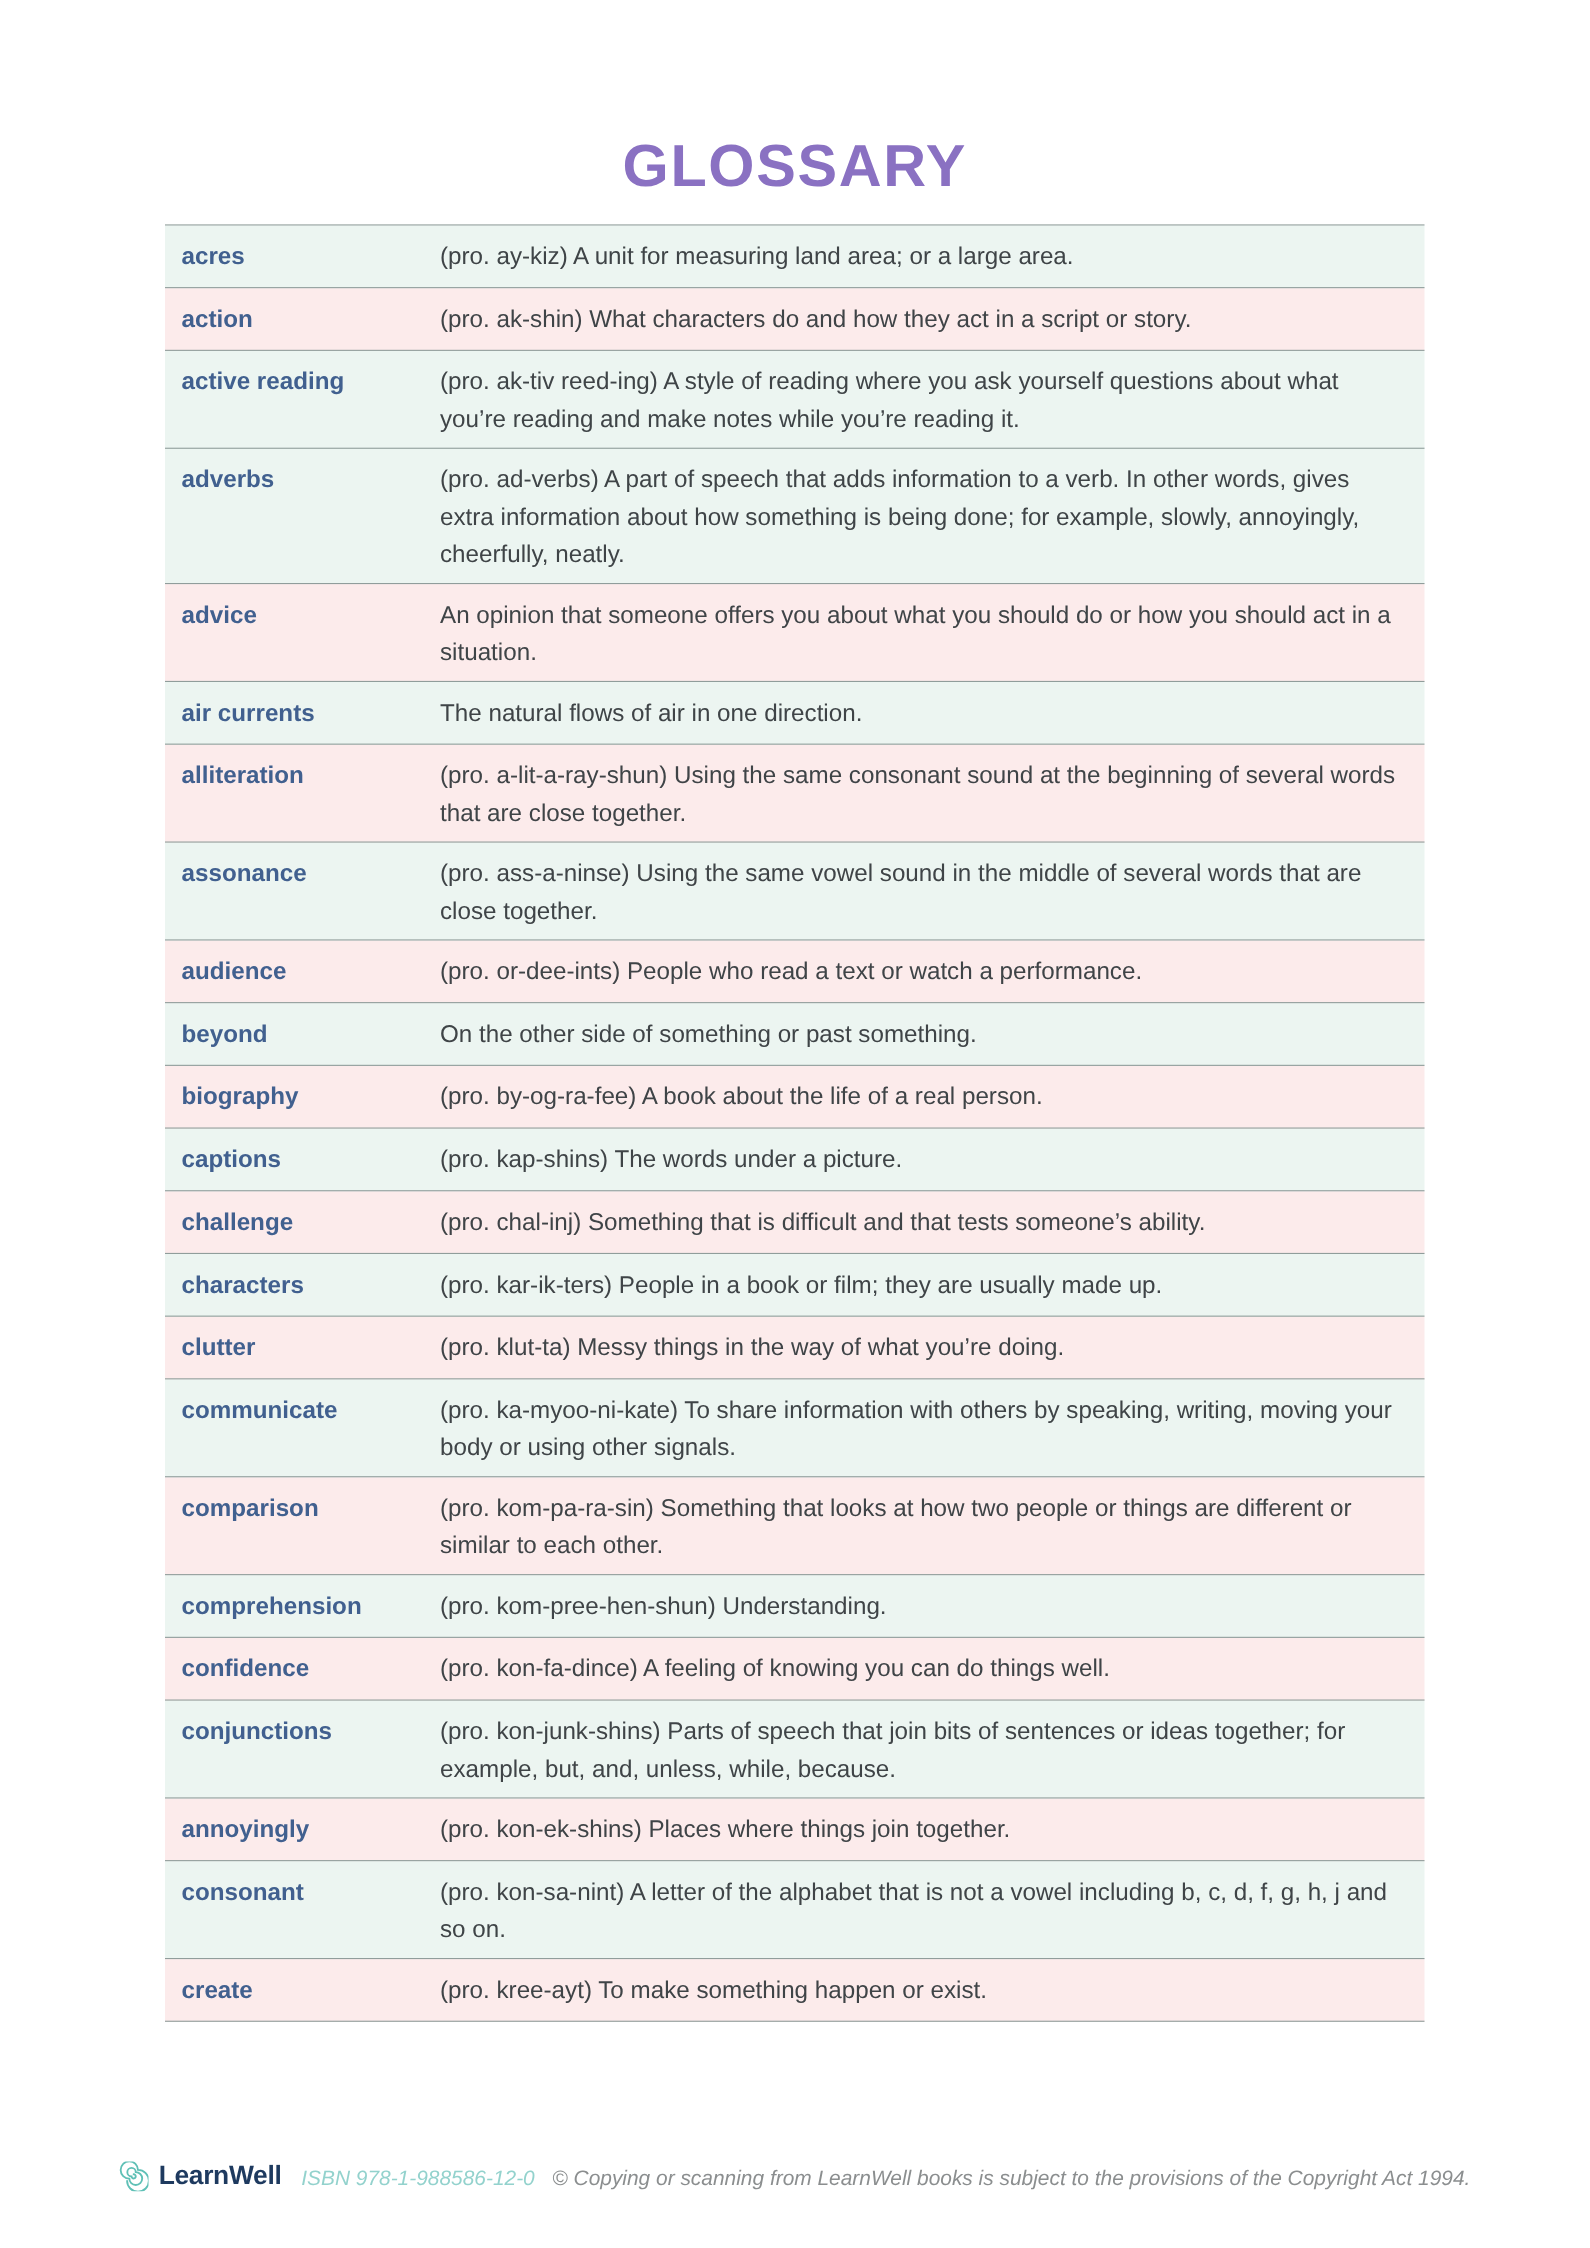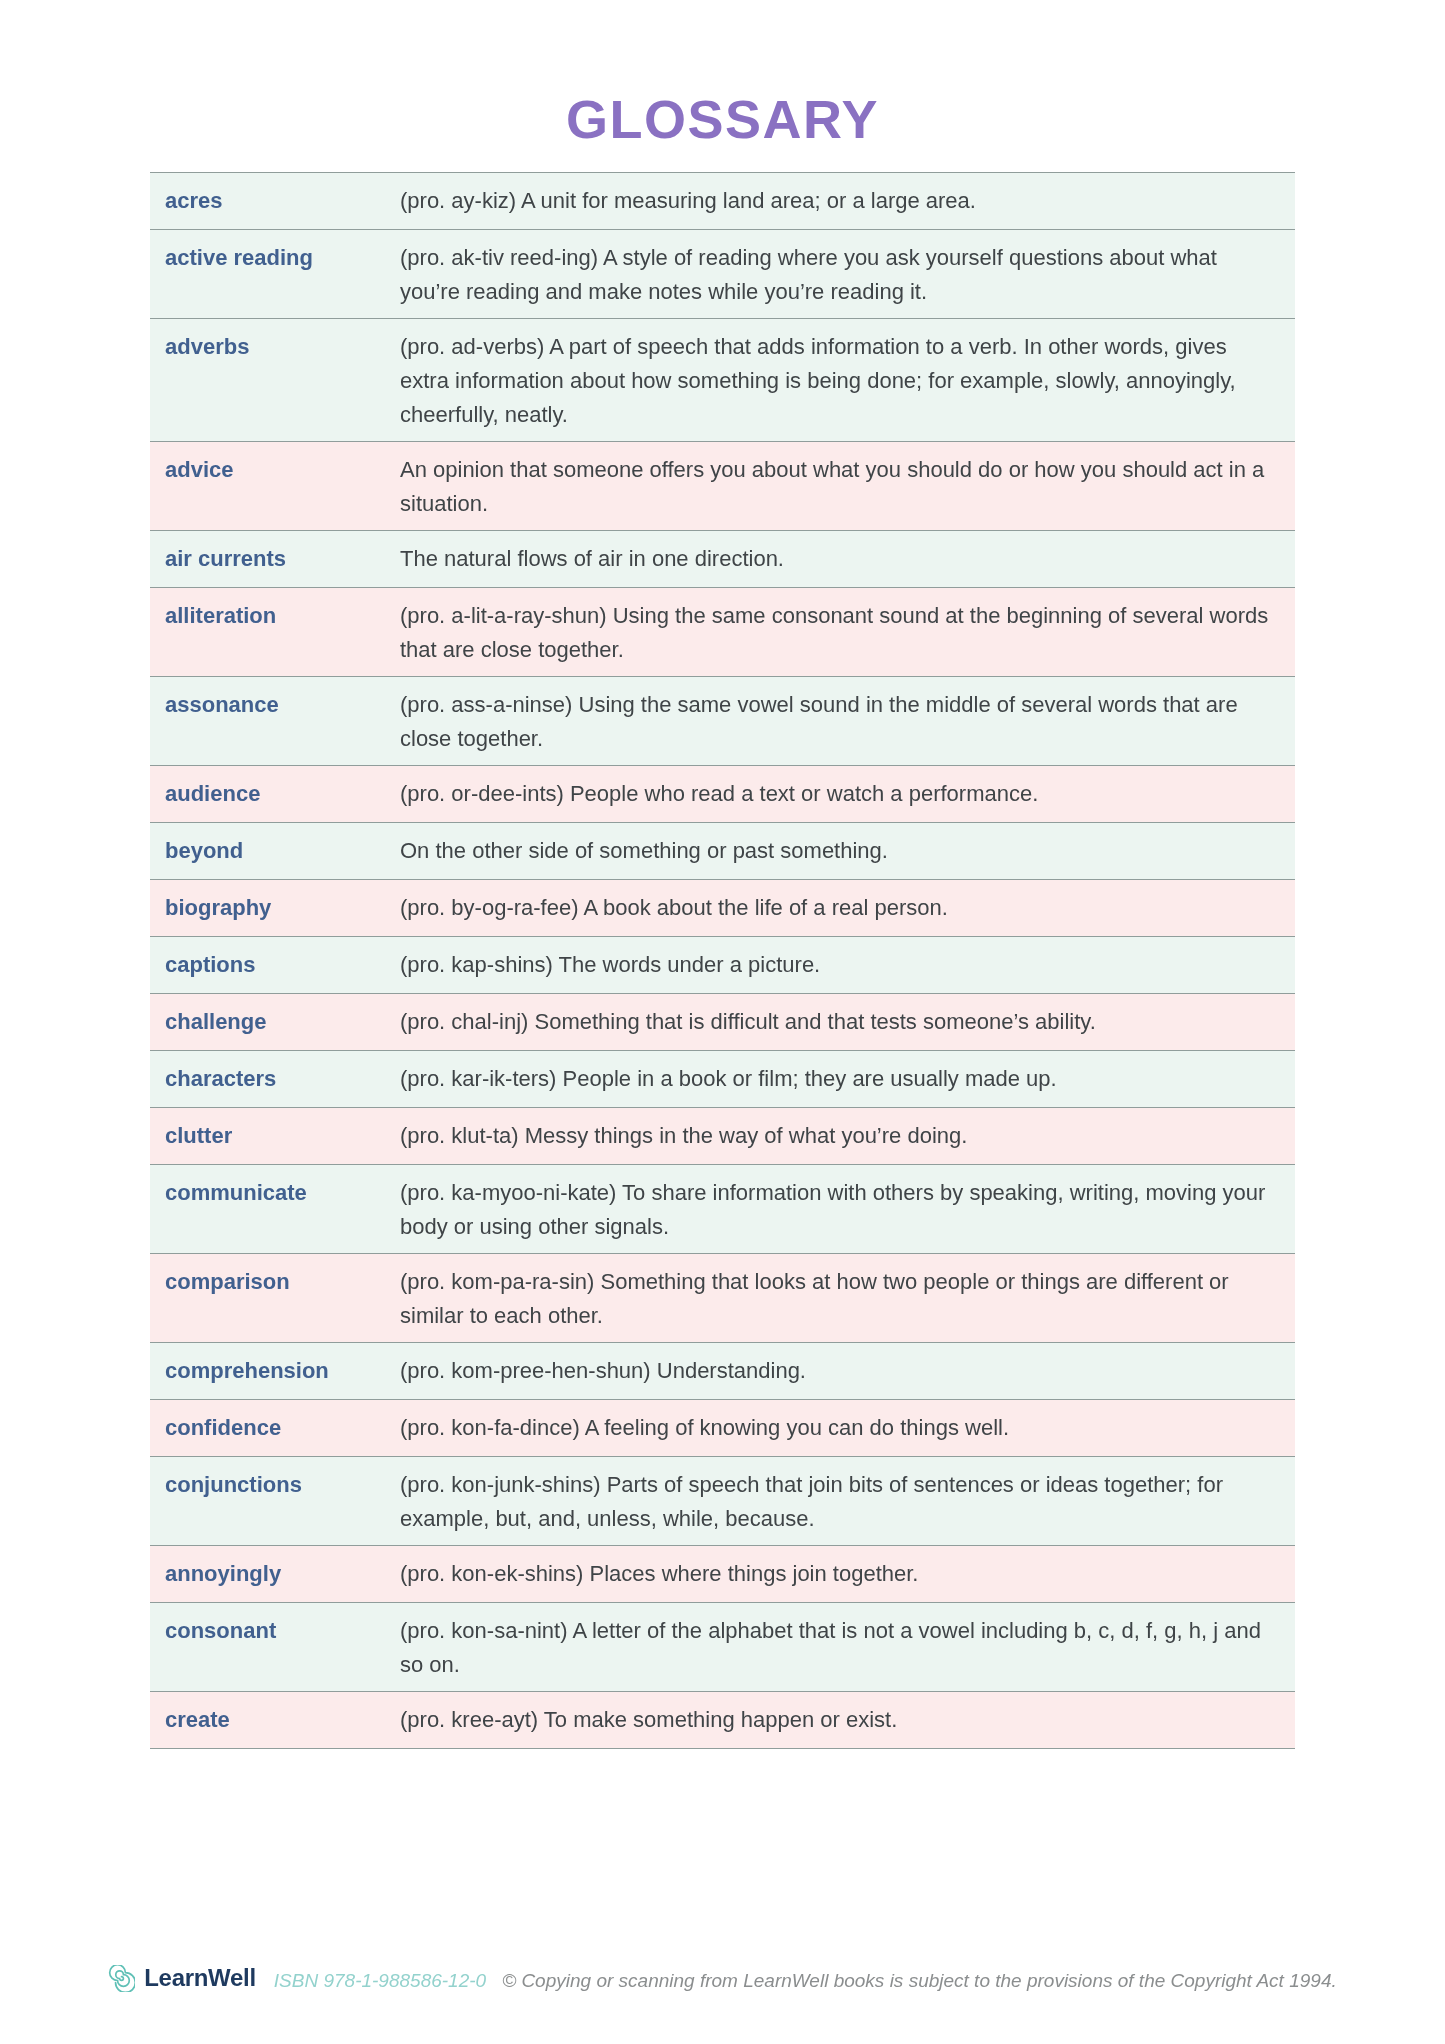--- a/index.html
+++ b/index.html
@@ -8,21 +8,21 @@
     min-height: 2044px;
     background: #ffffff;
     font-family: "Liberation Sans", sans-serif;
   }
   .sheet {
     width: 1445px;
     height: 2044px;
     position: relative;
   }
   .page-title {
-    padding-top: 88px;
+    padding-top: 120px;
     text-align: center;
     font-size: 54px;
     font-weight: bold;
     letter-spacing: 1.5px;
     color: #8a71c2;
     line-height: 62px;
   }
   table.glossary {
     width: 1145px;
     margin: 22px auto 0 auto;
@@ -92,20 +92,24 @@
 
   <h1 class="page-title">GLOSSARY</h1>
 
   <table class="glossary">
     <tbody id="glossary-body">
     <tr class="mint">
       <td class="term">acres</td>
       <td class="definition">(pro. ay-kiz) A unit for measuring land area; or a large area.</td>
     </tr>
 
+    <tr class="pink">
+      <td class="term">action</td>
+      <td class="definition">(pro. ak-shin) What characters do and how they act in a script or story.</td>
+    </tr>
 
     <tr class="mint">
       <td class="term">active reading</td>
       <td class="definition">(pro. ak-tiv reed-ing) A style of reading where you ask yourself questions about what you’re reading and make notes while you’re reading it.</td>
     </tr>
 
 
     <tr class="mint">
       <td class="term">adverbs</td>
       <td class="definition">(pro. ad-verbs) A part of speech that adds information to a verb. In other words, gives extra information about how something is being done; for example, slowly, annoyingly, cheerfully, neatly.</td>

